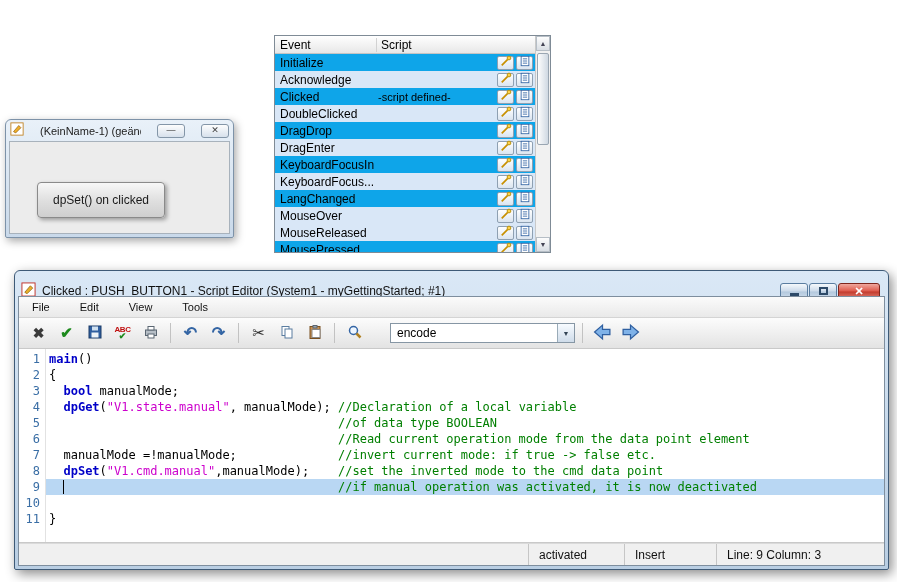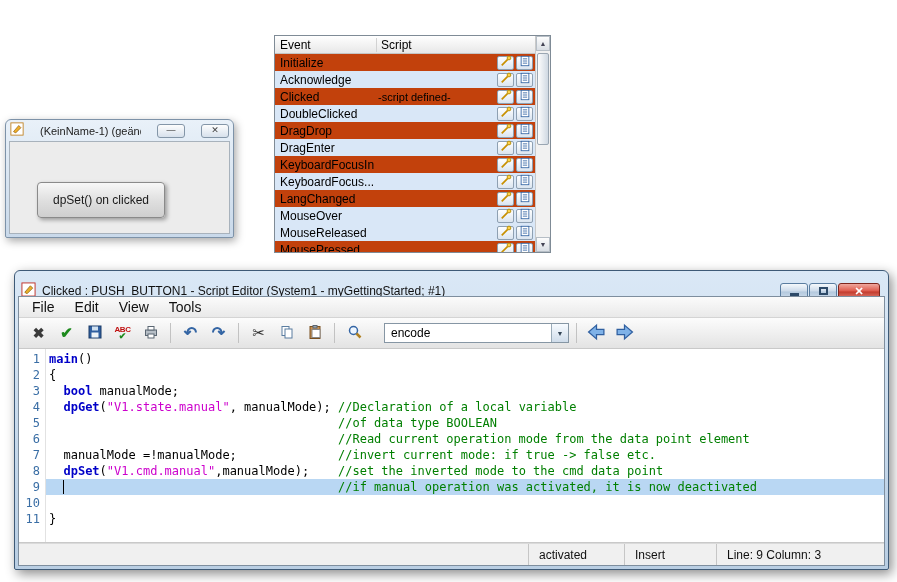--- a/index.html
+++ b/index.html
@@ -42,21 +42,21 @@
     border: 1px solid #7f8b96; background: #fff; overflow: hidden; font-size: 12px;
   }
   .ev-header {
     position: absolute; left: 0; right: 15px; top: 0; height: 18px;
     background: linear-gradient(#ffffff, #e7e7e7); border-bottom: 1px solid #c4c4c4;
     display: flex; align-items: center;
   }
   .ev-header .hd-event { width: 102px; padding: 0 5px; border-right: 1px solid #d2d2d2; }
   .ev-header .hd-script { flex: 1; padding: 0 4px; }
   .ev-rows { position: absolute; left: 0; right: 15px; top: 18px; bottom: 0; overflow: hidden; }
-  .ev-row { display: flex; align-items: center; height: 17px; padding-left: 5px; background: #c2410c; }
+  .ev-row { display: flex; align-items: center; height: 17px; padding-left: 5px; background: #0ea5e9; }
   .ev-row.alt { background: var(--c-alt, #d9e7f7); }
   .ev-name { width: 98px; white-space: nowrap; overflow: hidden; }
   .ev-script { flex: 1; font-size: 11px; white-space: nowrap; overflow: hidden; }
   .ev-btns { display: flex; gap: 2px; padding-right: 2px; }
   .ev-btn {
     width: 17px; height: 14px; border: 1px solid #8ea0b2; border-radius: 2px;
     background: linear-gradient(#ffffff, #dbe5f0);
     display: flex; align-items: center; justify-content: center; padding: 0;
   }
   .ev-scrollbar {
@@ -98,22 +98,22 @@
   }
   .glyph-min { width: 9px; height: 3px; background: #2d4a68; margin-top: 7px; }
   .glyph-max { width: 9px; height: 8px; border: 2px solid #2d4a68; background: transparent; }
 
   .ed-client {
     position: absolute; left: 3px; right: 3px; top: 25px; bottom: 3px;
     background: #f0f0f0; border: 1px solid #7e8e9e;
     display: flex; flex-direction: column; overflow: hidden;
   }
   .menubar {
-    height: 21px; flex: 0 0 21px; display: flex; align-items: center; gap: 2px; padding: 0 4px;
-    background: linear-gradient(#fbfbfb, #e9e9e9); border-bottom: 1px solid #d4d4d4; font-size: 14px;
+    height: 21px; flex: 0 0 21px; display: flex; align-items: center; gap: 12px; padding: 0 4px;
+    background: linear-gradient(#fbfbfb, #e9e9e9); border-bottom: 1px solid #d4d4d4; font-size: 11px;
   }
   .menu-item { padding: 2px 9px; color: #111; }
 
   .toolbar {
     height: 31px; flex: 0 0 31px; display: flex; align-items: center; gap: 3px; padding: 0 7px;
     background: linear-gradient(#fcfcfc, #e3e3e3); border-bottom: 1px solid #c9c9c9;
   }
   .tb-btn {
     width: 25px; height: 25px; border: none; background: transparent; padding: 0;
     display: flex; align-items: center; justify-content: center; border-radius: 3px;
@@ -122,21 +122,21 @@
   .g-close { color: #3a3a3a; font-size: 14px; font-weight: bold; }
   .g-check { color: #1d8a1d; font-size: 15px; font-weight: bold; }
   .g-undo, .g-redo { color: #3465a4; font-size: 16px; font-weight: bold; line-height: 1; }
   .g-cut { color: #333; font-size: 15px; }
   .abc-stack { display: flex; flex-direction: column; align-items: center; line-height: 1; }
   .abc-top { font-size: 8px; font-weight: bold; color: #c01010; letter-spacing: -0.5px; }
   .abc-check { font-size: 9px; color: #1d8a1d; font-weight: bold; margin-top: -2px; }
 
   .combo {
     width: 185px; height: 20px; border: 1px solid #8696a4; background: #fff;
-    display: flex; align-items: center; font-size: 12px; margin-left: 14px;
+    display: flex; align-items: center; font-size: 12px; margin-left: 20px;
   }
   .combo-text { flex: 1; padding: 0 6px; color: #000; }
   .combo-arrow {
     width: 17px; height: 18px; border-left: 1px solid #9aabb8;
     background: linear-gradient(#f7fbff, #cfdcea); color: #345;
     font-size: 7px; display: flex; align-items: center; justify-content: center;
   }
 
   .code-area {
     flex: 1; background: #fff; display: flex; overflow: hidden; position: relative;

